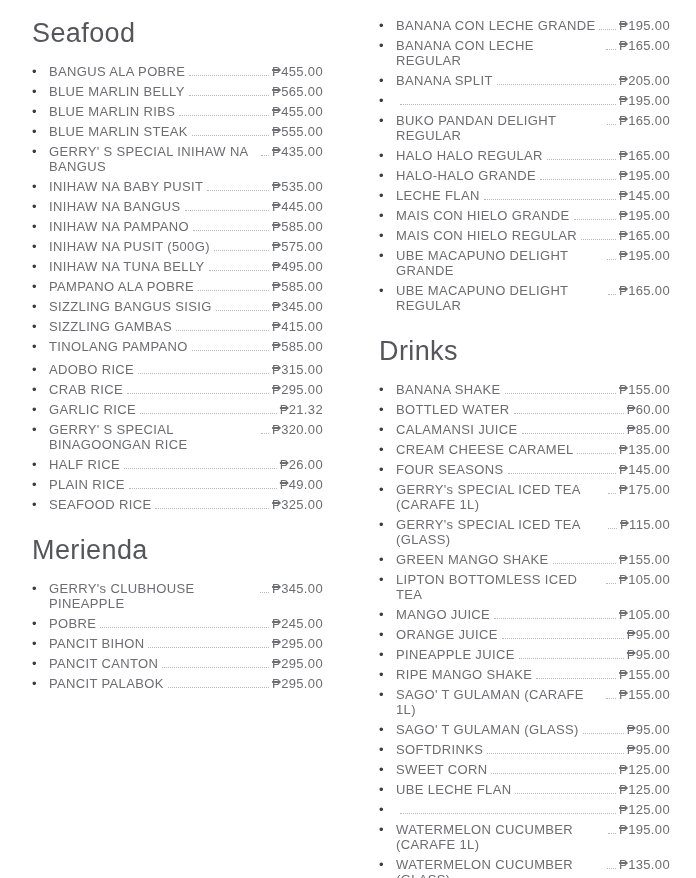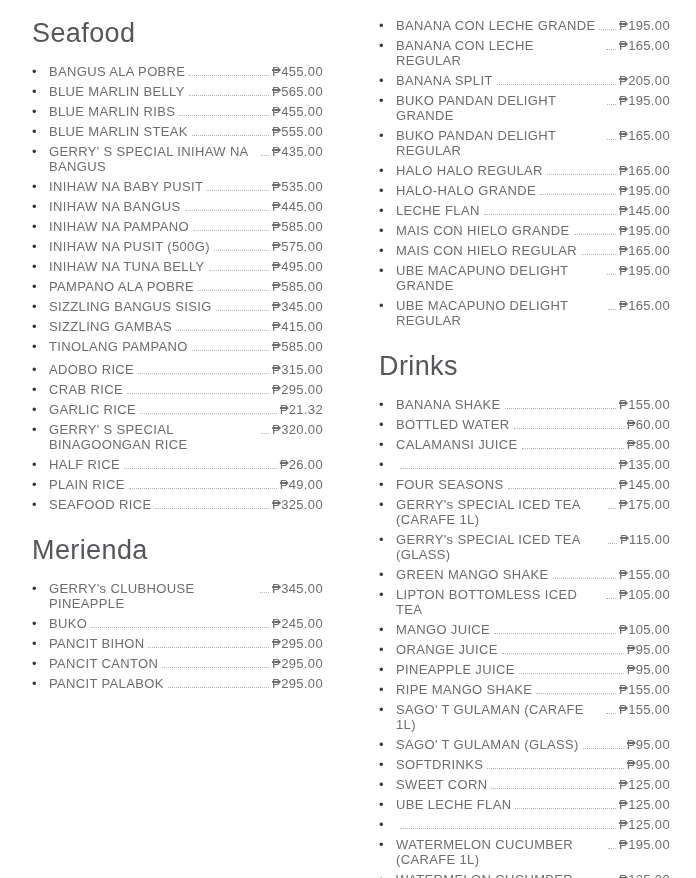--- a/index.html
+++ b/index.html
@@ -240,21 +240,21 @@
     <ul class="item-list">
   <li class="menu-item">
     <span class="bullet">•</span>
     <span class="item-name">GERRY's CLUBHOUSE PINEAPPLE</span>
     <span class="leader"></span>
     <span class="item-price">₱345.00</span>
   </li>
 
   <li class="menu-item">
     <span class="bullet">•</span>
-    <span class="item-name">BUKO</span>
+    <span class="item-name">POBRE</span>
     <span class="leader"></span>
     <span class="item-price">₱245.00</span>
   </li>
 
   <li class="menu-item">
     <span class="bullet">•</span>
     <span class="item-name">PANCIT BIHON</span>
     <span class="leader"></span>
     <span class="item-price">₱295.00</span>
   </li>
@@ -294,21 +294,20 @@
 
   <li class="menu-item">
     <span class="bullet">•</span>
     <span class="item-name">BANANA SPLIT</span>
     <span class="leader"></span>
     <span class="item-price">₱205.00</span>
   </li>
 
   <li class="menu-item">
     <span class="bullet">•</span>
-    <span class="item-name">BUKO PANDAN DELIGHT GRANDE</span>
     <span class="leader"></span>
     <span class="item-price">₱195.00</span>
   </li>
 
   <li class="menu-item">
     <span class="bullet">•</span>
     <span class="item-name">BUKO PANDAN DELIGHT REGULAR</span>
     <span class="leader"></span>
     <span class="item-price">₱165.00</span>
   </li>
@@ -383,20 +382,21 @@
 
   <li class="menu-item">
     <span class="bullet">•</span>
     <span class="item-name">CALAMANSI JUICE</span>
     <span class="leader"></span>
     <span class="item-price">₱85.00</span>
   </li>
 
   <li class="menu-item">
     <span class="bullet">•</span>
+    <span class="item-name">CREAM CHEESE CARAMEL</span>
     <span class="leader"></span>
     <span class="item-price">₱135.00</span>
   </li>
 
   <li class="menu-item">
     <span class="bullet">•</span>
     <span class="item-name">FOUR SEASONS</span>
     <span class="leader"></span>
     <span class="item-price">₱145.00</span>
   </li>

